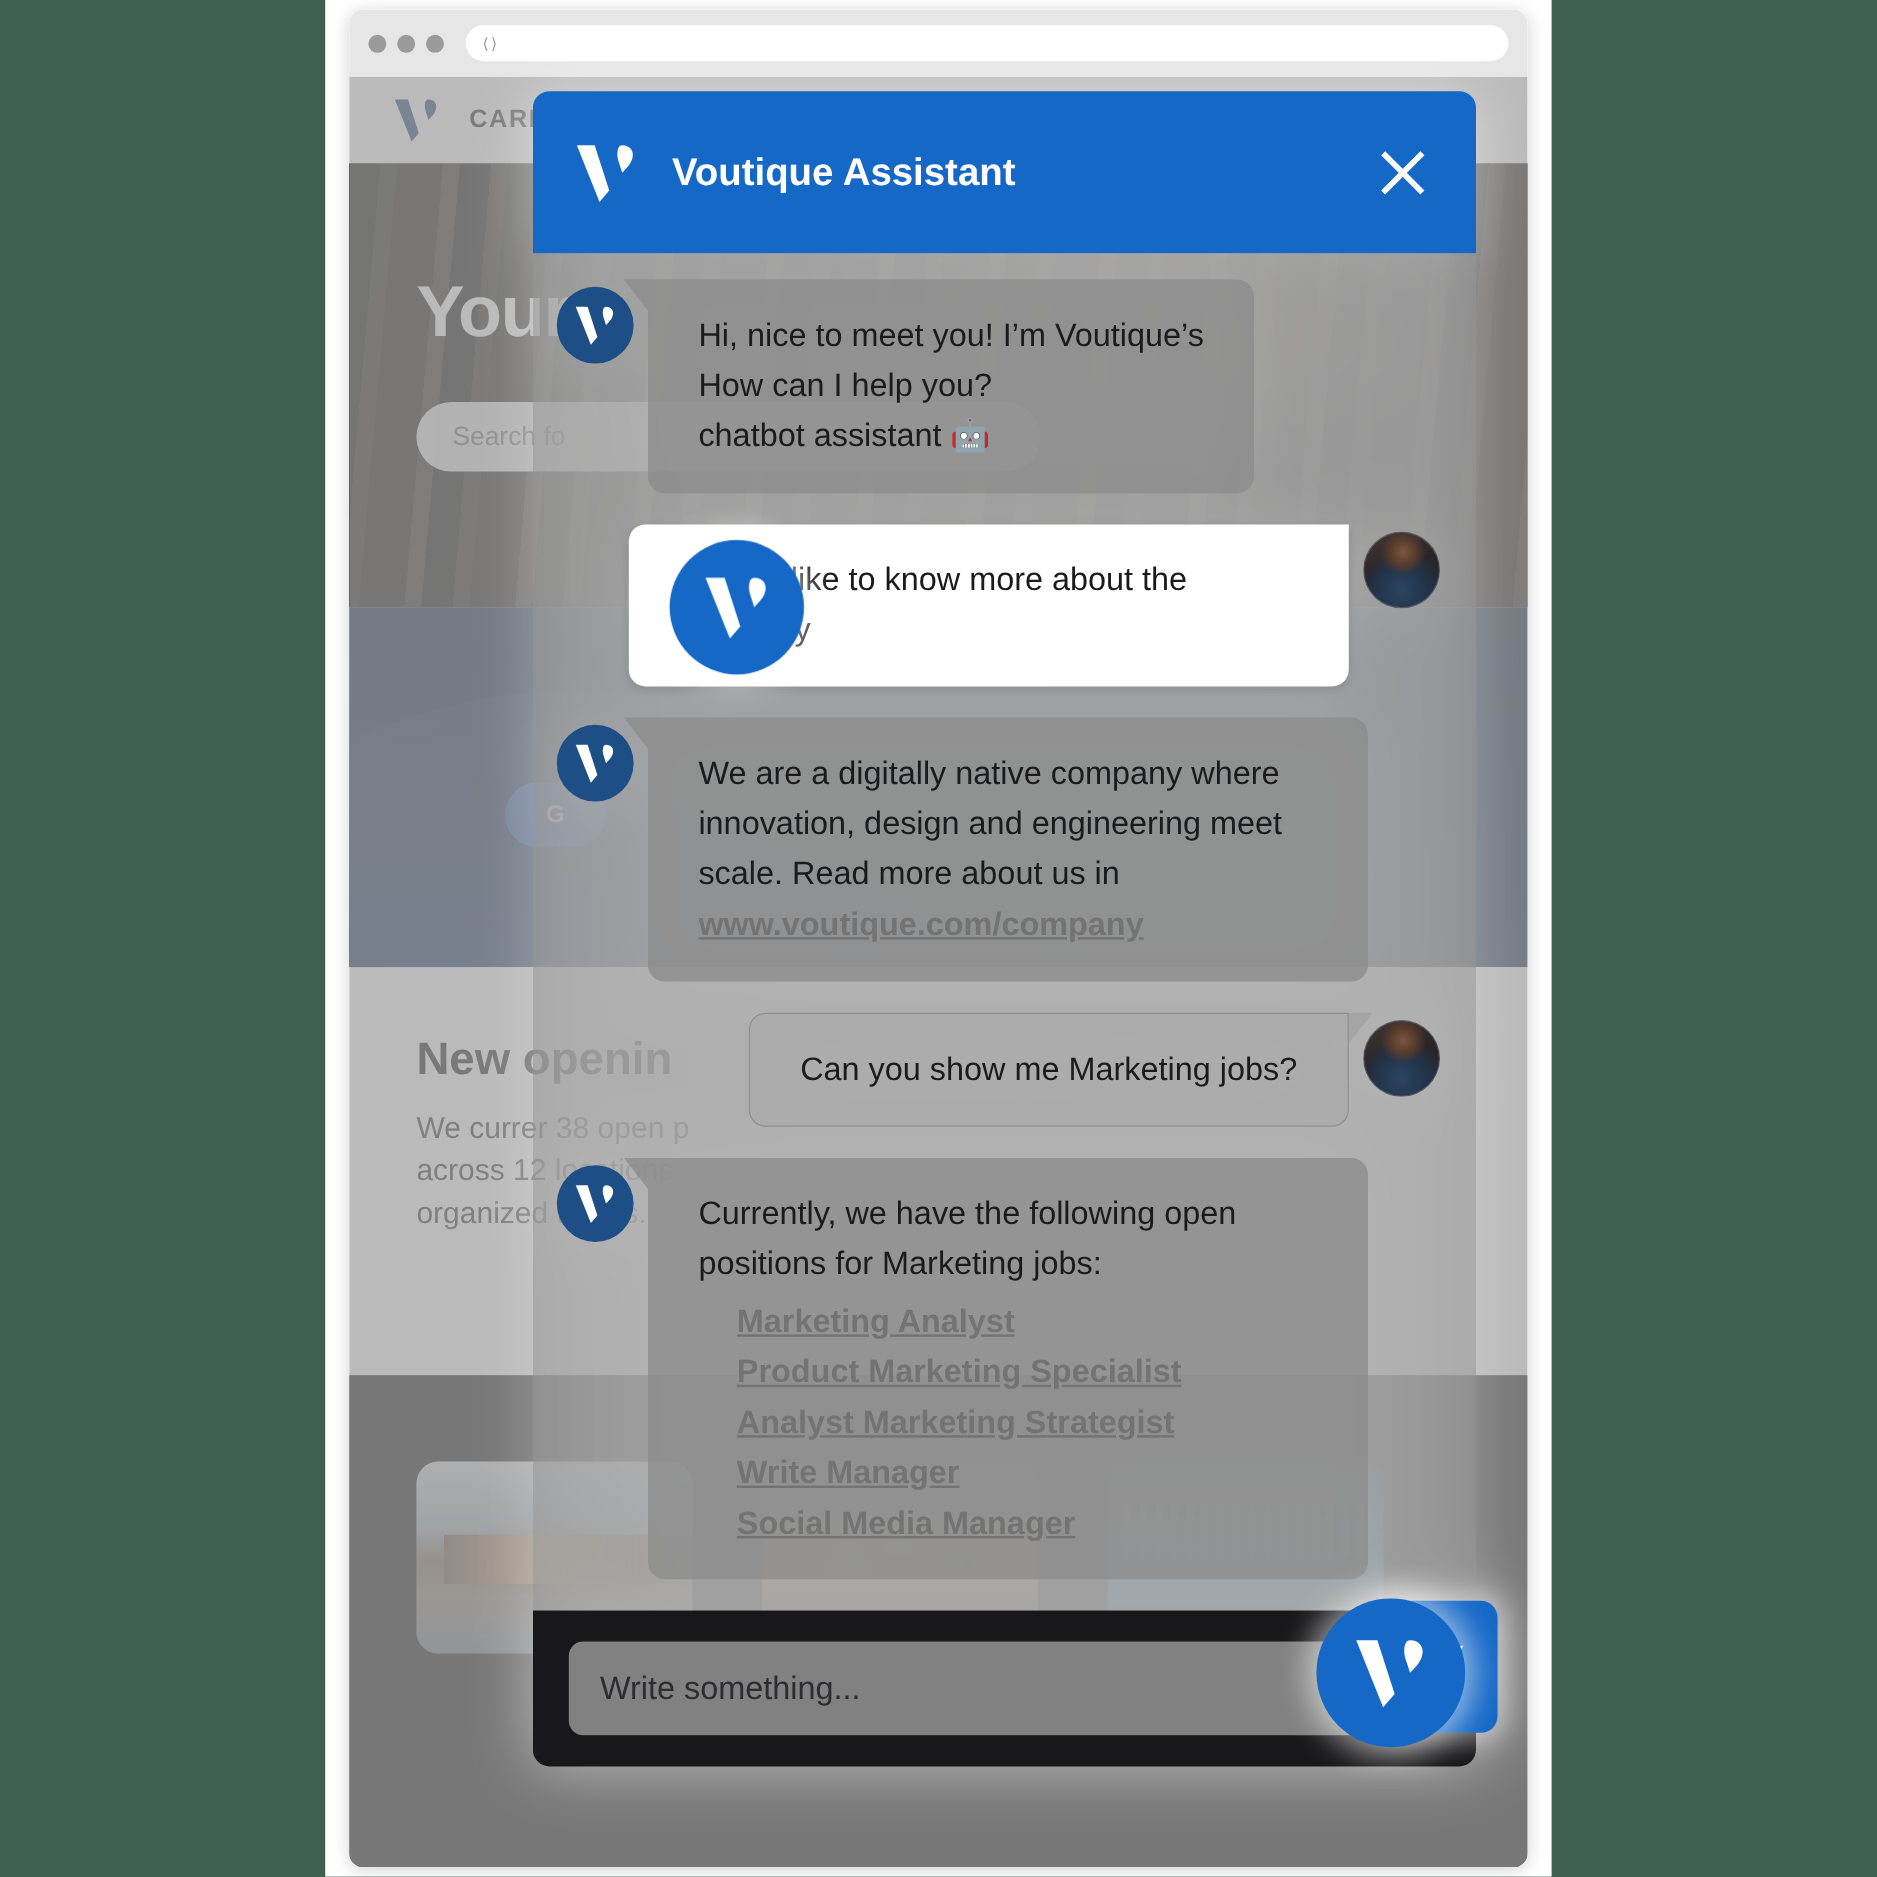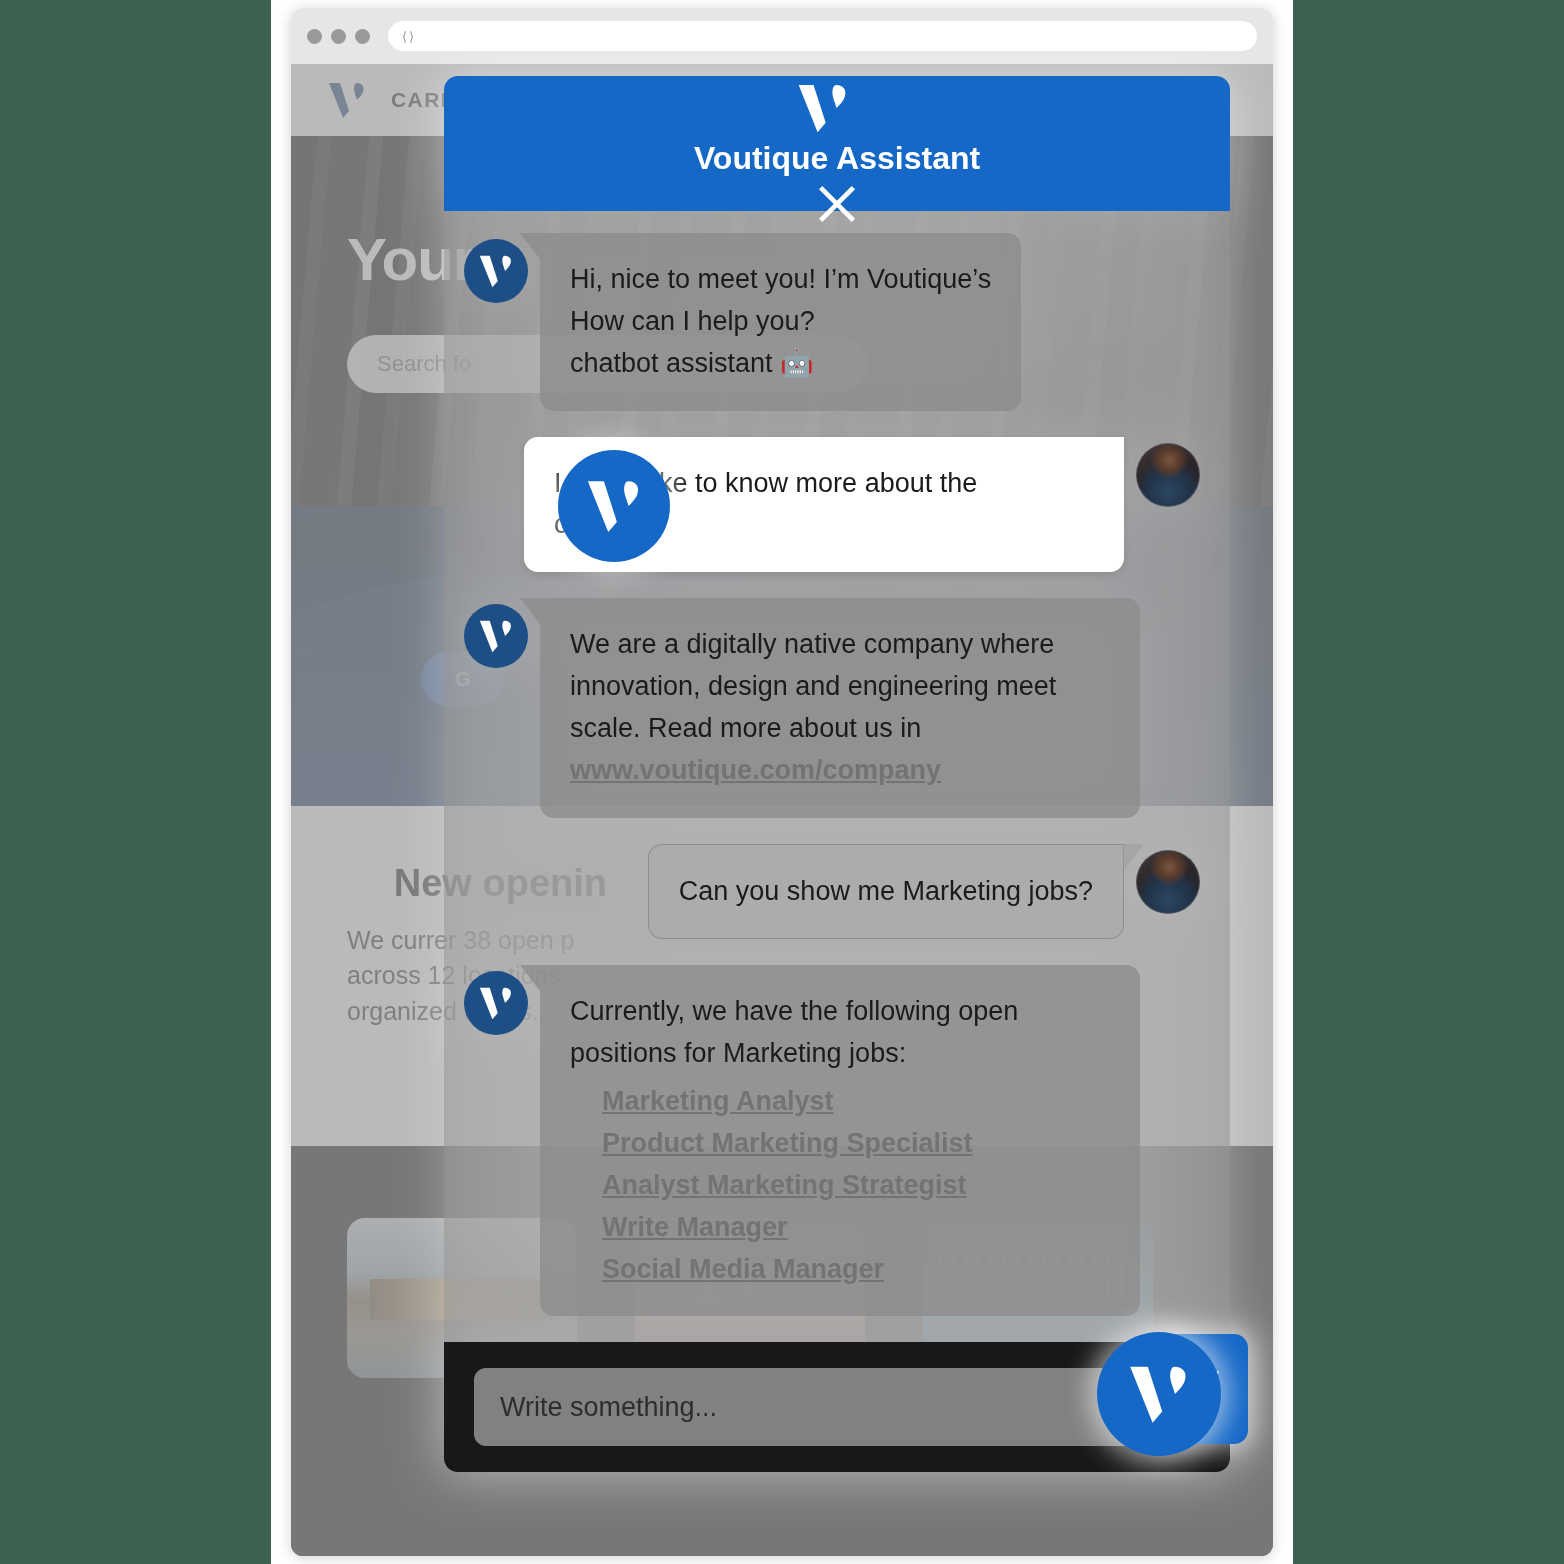--- a/index.html
+++ b/index.html
@@ -188,21 +188,20 @@
     background: #ffffff;
     padding: 56px 56px 42px 56px;
     height: 340px;
   }
   .openings-title {
     font-size: 38px;
     font-weight: bold;
     color: #17171a;
     line-height: 1.12;
     max-width: 260px;
-    text-align: right;
   }
   .openings-body {
     margin-top: 18px;
     font-size: 25px;
     line-height: 1.42;
     color: #2c2c30;
     max-width: 250px;
   }
 
   
@@ -294,21 +293,20 @@
     filter: drop-shadow(0 0 26px rgba(255,255,255,0.5));
   }
 
   .chat-header {
     height: 135px;
     background: #1668c7;
     border-radius: 14px 14px 0 0;
     display: flex;
     align-items: center;
     padding: 0 34px;
-    flex-direction: column;
   }
   .chat-header-logo { width: 54px; height: 64px; margin-right: 28px; flex: none; }
   .chat-header-title {
     flex: 1;
     color: #ffffff;
     font-size: 32px;
     font-weight: bold;
     white-space: nowrap;
   }
   .close-btn {
@@ -344,21 +342,21 @@
   .avatar.user-av {
     background:
       radial-gradient(circle at 52% 26%, #7a5640 0%, #5a3c2c 18%, rgba(0,0,0,0) 34%),
       radial-gradient(circle at 50% 78%, #2c4560 0%, #22344a 36%, rgba(0,0,0,0) 60%),
       linear-gradient(160deg, #40383a 0%, #2b2528 45%, #1e2a38 100%);
     border: 1px solid rgba(255,255,255,0.18);
   }
 
   .bubble {
     max-width: 600px;
-    padding: 26px 30px;
+    padding: 26px 42px;
     font-size: 27px;
     line-height: 1.55;
     color: #1b1b1d;
   }
   .bubble.bot-b {
     background: rgba(140,140,140,0.78);
     border-radius: 0 14px 14px 14px;
     position: relative;
   }
   .bubble.bot-b:before {

